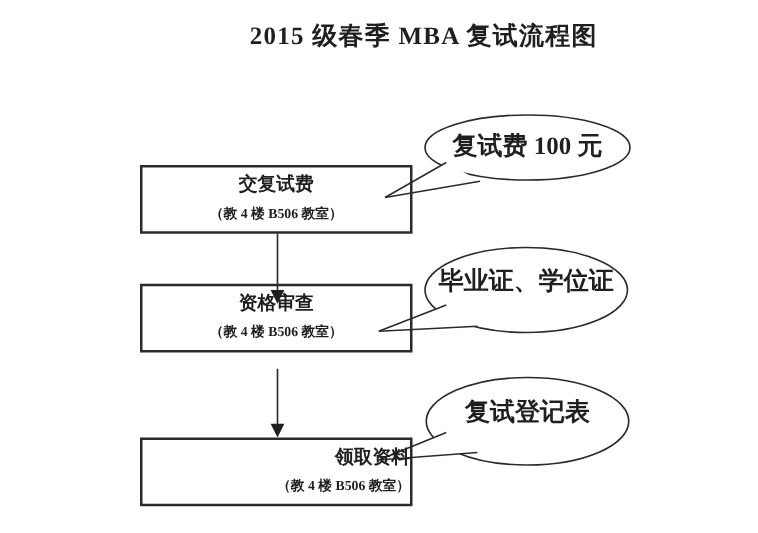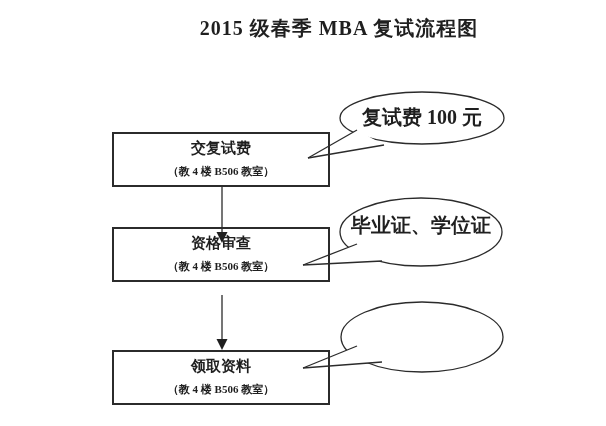--- a/index.html
+++ b/index.html
@@ -105,29 +105,30 @@
   <div class="flow-box" style="top:132px;">
     <div class="step-label">交复试费</div>
     <div class="step-location">（教 4 楼 B506 教室）</div>
   </div>
 
   <div class="flow-box" style="top:227px;">
     <div class="step-label">资格审查</div>
     <div class="step-location">（教 4 楼 B506 教室）</div>
   </div>
 
-  <div class="flow-box" style="top:350px;">
+  <div class="flow-box" style="top:350px;align-items:flex-end;">
     <div class="step-label">领取资料</div>
     <div class="step-location">（教 4 楼 B506 教室）</div>
   </div>
 
   <div class="callout-text" style="left:340px; top:107px; width:164px; line-height:20px;">
     <span class="callout-line">复试费 100 元</span>
   </div>
 
   <div class="callout-text" style="left:340px; top:213px; width:162px; line-height:25px;">
     <span class="callout-line">毕业证、学位证</span>
   </div>
 
   <div class="callout-text" style="left:341px; top:319px; width:162px; line-height:22px;">
+    <span class="callout-line">复试登记表</span>
   </div>
 
 </div>
 
 </body></html>

